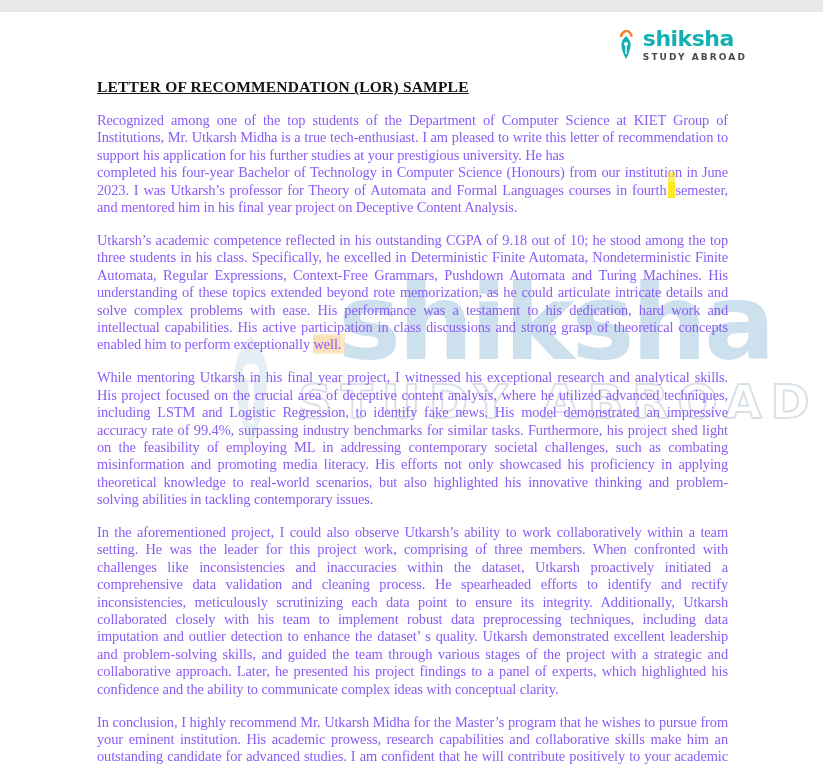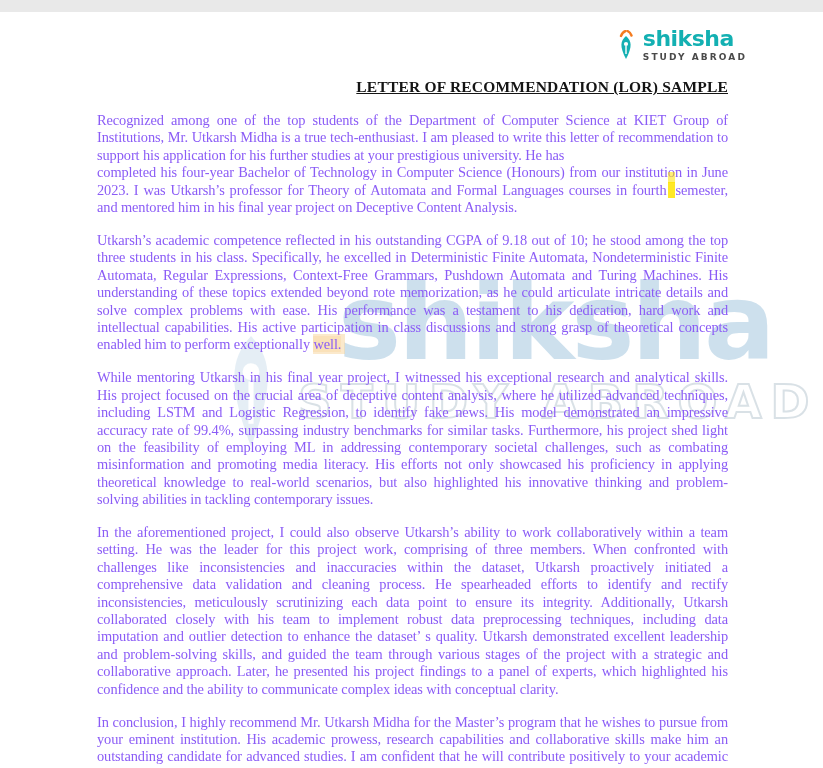--- a/index.html
+++ b/index.html
@@ -51,21 +51,21 @@
   }
 
   
   .content {
     position: absolute; left: 97px; top: 66px; width: 631px;
     z-index: 1;
   }
   .title {
     margin: 0 0 16px 0;
     font-size: 15.5px; font-weight: 700; letter-spacing: 0.2px;
-    text-align: right; text-decoration: underline;
+    text-align: left; text-decoration: underline;
     color: #141414;
   }
   .para {
     margin: 0 0 15.5px 0;
     font-size: 14.4px; line-height: 17.4px;
     letter-spacing: -0.1px;
     color: #8b5cf6;
     text-align: justify;
   }
   .para:last-child { margin-bottom: 0; }

